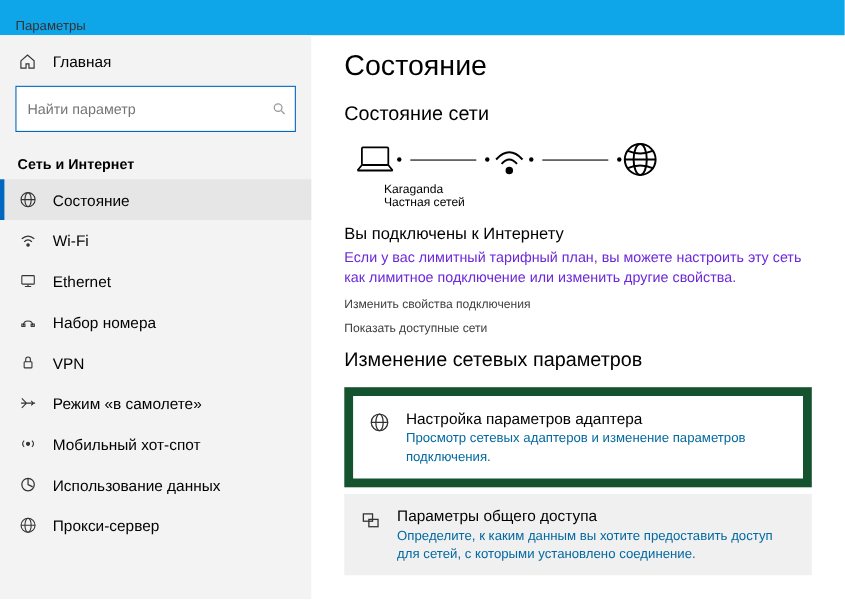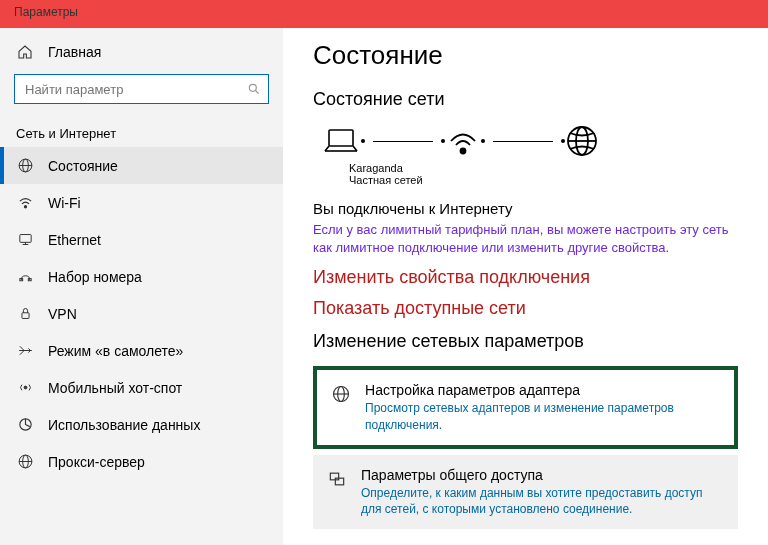--- a/index.html
+++ b/index.html
@@ -1,45 +1,45 @@
 <!DOCTYPE html>
 <html><head>
 <meta charset="utf-8">
 <style>
 *{margin:0;padding:0;box-sizing:border-box;font-family:"Segoe UI",Tahoma,sans-serif}
 body{width:768px;height:545px;background:#fff;overflow:hidden;display:flex;flex-direction:column}
-.titlebar{height:28px;padding:5px 14px;font-size:12px;color:#333;background:#ef4444}
+.titlebar{height:28px;padding:16px 14px;font-size:12px;color:#333;background:#0ea5e9}
 .main{flex:1;display:flex;overflow:hidden}
 .sidebar{width:283px;background:#f3f3f3;padding:8px 0}
 .home-row{display:flex;align-items:center;padding:8px 16px;cursor:pointer}
 .home-row .ico{width:18px;display:flex;align-items:center;justify-content:center;margin-right:14px}
 .home-row span{font-size:14px}
 .search-wrap{margin:6px 14px 12px}
-.search{width:100%;height:30px;border:1px solid #0067c0;padding:0 32px 0 10px;font-size:13px;background:#fff;color:#0f172a;position:relative}
+.search{width:100%;height:42px;border:1px solid #0067c0;padding:0 32px 0 10px;font-size:13px;background:#fff;color:#0f172a;position:relative}
 .search-box{position:relative}
 .search-glass{position:absolute;right:8px;top:50%;transform:translateY(-50%);pointer-events:none}
-.section-head{padding:10px 16px 6px;font-size:13px;font-weight:400}
+.section-head{padding:10px 16px 6px;font-size:13px;font-weight:700}
 .nav-item{display:flex;align-items:center;padding:10px 16px;cursor:pointer;position:relative}
 .nav-item .ico{width:18px;display:flex;align-items:center;justify-content:center;margin-right:14px}
 .nav-item span{font-size:14px}
 .nav-item.active{background:#e6e6e6}
 .nav-item.active::before{content:"";position:absolute;left:0;top:0;bottom:0;width:4px;background:#0067c0}
 .content{flex:1;padding:12px 30px 0;overflow:hidden}
 .h1{font-size:26px;font-weight:400;margin-bottom:18px}
 .h2{font-size:18px;font-weight:400;margin-bottom:14px}
 .diagram{display:flex;align-items:center;gap:0;margin:6px 0 4px 8px}
 .dline{width:60px;height:1px;background:#000;margin:0 8px}
 .dot{width:4px;height:4px;background:#000;border-radius:50%;display:inline-block}
 .dline-wrap{display:flex;align-items:center}
 .net-label{text-align:left;font-size:11px;margin-top:2px;margin-bottom:14px;margin-left:36px}
 .h3{font-size:15px;font-weight:400;margin-bottom:4px}
 .para{font-size:13px;color:#6d28d9;line-height:1.4;margin-bottom:10px;max-width:420px}
-.link{color:#b91c1c;font-size:18px;display:block;margin-bottom:10px;cursor:pointer}
+.link{color:#404040;font-size:11px;display:block;margin-bottom:10px;cursor:pointer}
 .card{display:flex;padding:12px 14px;gap:14px;max-width:450px}
-.card.box{border:4px solid #14532d;margin-bottom:6px}
+.card.box{border:8px solid #14532d;margin-bottom:6px}
 .card.gray{background:#f0f0f0}
 .card-ico{width:22px;display:flex;align-items:flex-start;padding-top:2px}
 .card-title{font-size:14px;margin-bottom:2px}
 .card-desc{font-size:12px;color:#0369a1;line-height:1.35}
 svg{display:block}
 </style>
 </head>
 <body>
 
 <div class="titlebar">Параметры</div>

